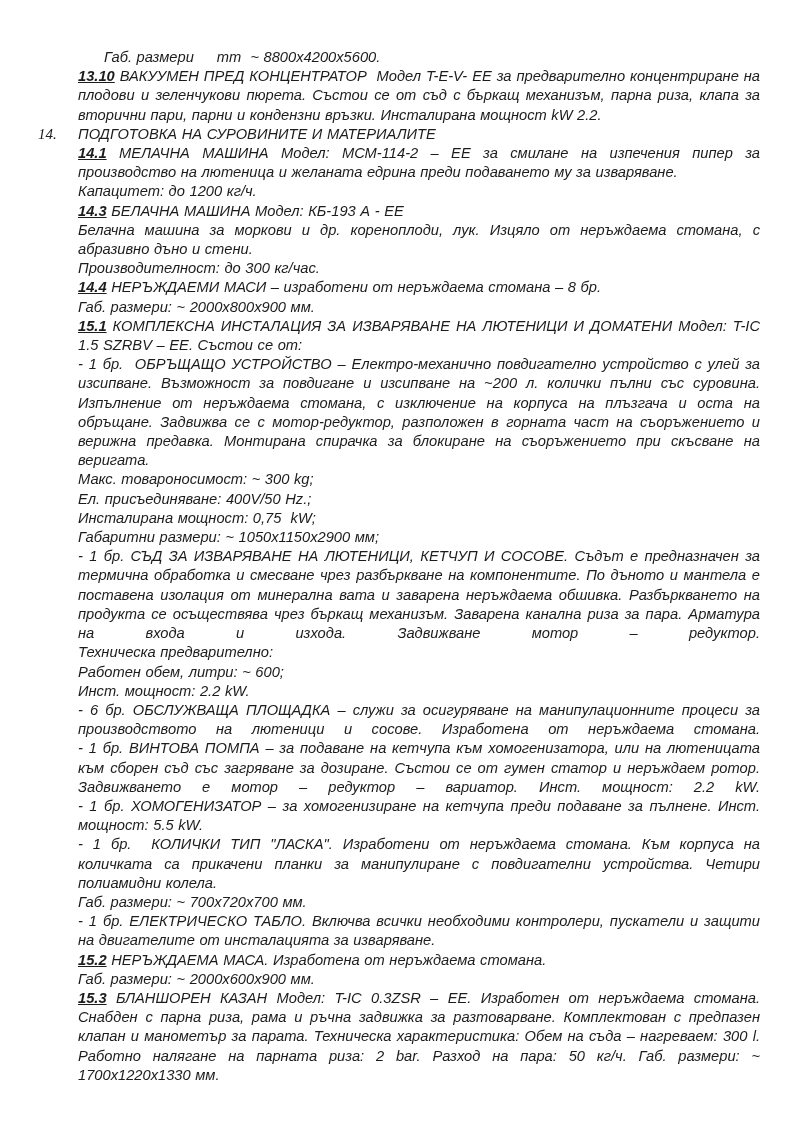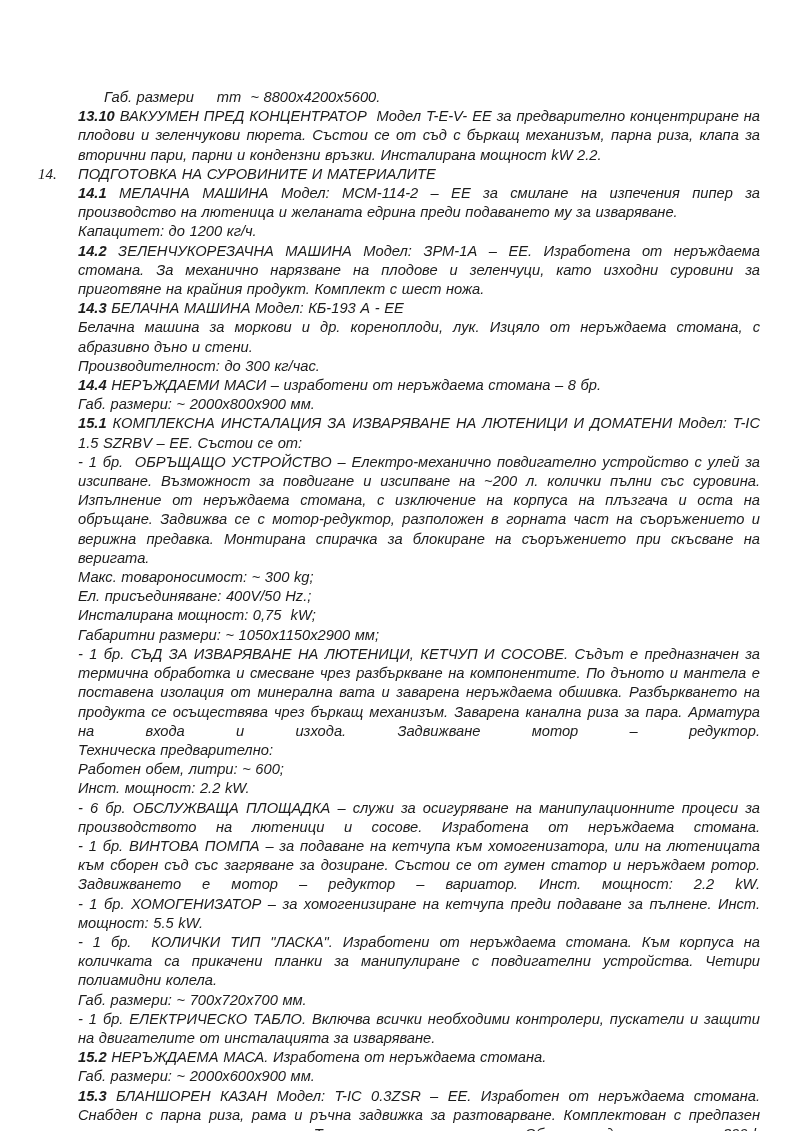--- a/index.html
+++ b/index.html
@@ -18,42 +18,41 @@
     padding:48px 40px 0 78px;
   }
   .para{
     margin:0;
     font-size:14.7px;
     line-height:19.2px;
     text-align:justify;
     position:relative;
     word-spacing:0.5px;
   }
-  .para .bold{font-weight:700;}
-  .para.indent{padding-left:26px;text-align:left;margin-top:40px;}
+  .para .bold{font-weight:700;text-decoration:underline;}
+  .para.indent{padding-left:26px;text-align:left;}
   .para.jlast{text-align-last:justify;}
   .hang-num{
     position:absolute;
     left:-40px;
     top:0;
     font-family:"Liberation Serif", serif;
     font-size:15px;
   }
 </style>
 </head>
 <body>
 
 <div class="page" style="background: rgb(255, 255, 255); color: rgb(28, 28, 28);">
   <div class="content">
       <p class="para indent"><span class="reg">Габ. размери&nbsp;&nbsp;&nbsp;&nbsp; mm&nbsp; ~ 8800х4200х5600.</span></p>
       <p class="para"><span class="bold">13.10</span><span class="reg"> ВАКУУМЕН ПРЕД КОНЦЕНТРАТОР&nbsp; Модел T-E-V- ЕЕ за предварително концентриране на плодови и зеленчукови пюрета. Състои се от съд с бъркащ механизъм, парна риза, клапа за вторични пари, парни и кондензни връзки. Инсталирана мощност kW 2.2.</span></p>
       <p class="para"><span class="hang-num">14.</span><span class="reg">ПОДГОТОВКА НА СУРОВИНИТЕ И МАТЕРИАЛИТЕ</span></p>
       <p class="para"><span class="bold">14.1</span><span class="reg"> МЕЛАЧНА МАШИНА Модел: МСМ-114-2 – ЕЕ за смилане на изпечения пипер за производство на лютеница и желаната едрина преди подаването му за изваряване.</span></p>
       <p class="para"><span class="reg">Капацитет: до 1200 кг/ч.</span></p>
-      <p class="para"><span class="bold">14.2</span><span class="reg"> ЗЕЛЕНЧУКОРЕЗАЧНА МАШИНА Модел: ЗРМ-1А – ЕЕ. Изработена от неръждаема стомана. За механично нарязване на плодове и зеленчуци, като изходни суровини за приготвяне на крайния продукт. Комплект с шест ножа.</span></p>
       <p class="para"><span class="bold">14.3</span><span class="reg"> БЕЛАЧНА МАШИНА Модел: КБ-193 А - ЕЕ</span></p>
       <p class="para"><span class="reg">Белачна машина за моркови и др. кореноплоди, лук. Изцяло от неръждаема стомана, с абразивно дъно и стени.</span></p>
       <p class="para"><span class="reg">Производителност: до 300 кг/час.</span></p>
       <p class="para"><span class="bold">14.4</span><span class="reg"> НЕРЪЖДАЕМИ МАСИ – изработени от неръждаема стомана – 8 бр.</span></p>
       <p class="para"><span class="reg">Габ. размери: ~ 2000х800х900 мм.</span></p>
       <p class="para"><span class="bold">15.1</span><span class="reg"> КОМПЛЕКСНА ИНСТАЛАЦИЯ ЗА ИЗВАРЯВАНЕ НА ЛЮТЕНИЦИ И ДОМАТЕНИ Модел: T-IC 1.5 SZRBV – ЕЕ. Състои се от:</span></p>
       <p class="para"><span class="reg">- 1 бр.&nbsp; ОБРЪЩАЩО УСТРОЙСТВО – Електро-механично повдигателно устройство с улей за изсипване. Възможност за повдигане и изсипване на ~200 л. колички пълни със суровина. Изпълнение от неръждаема стомана, с изключение на корпуса на плъзгача и оста на обръщане. Задвижва се с мотор-редуктор, разположен в горната част на съоръжението и верижна предавка. Монтирана спирачка за блокиране на съоръжението при скъсване на веригата.</span></p>
       <p class="para"><span class="reg">Макс. товароносимост: ~ 300 kg;</span></p>
       <p class="para"><span class="reg">Ел. присъединяване: 400V/50 Hz.;</span></p>
       <p class="para"><span class="reg">Инсталирана мощност: 0,75&nbsp; kW;</span></p>

